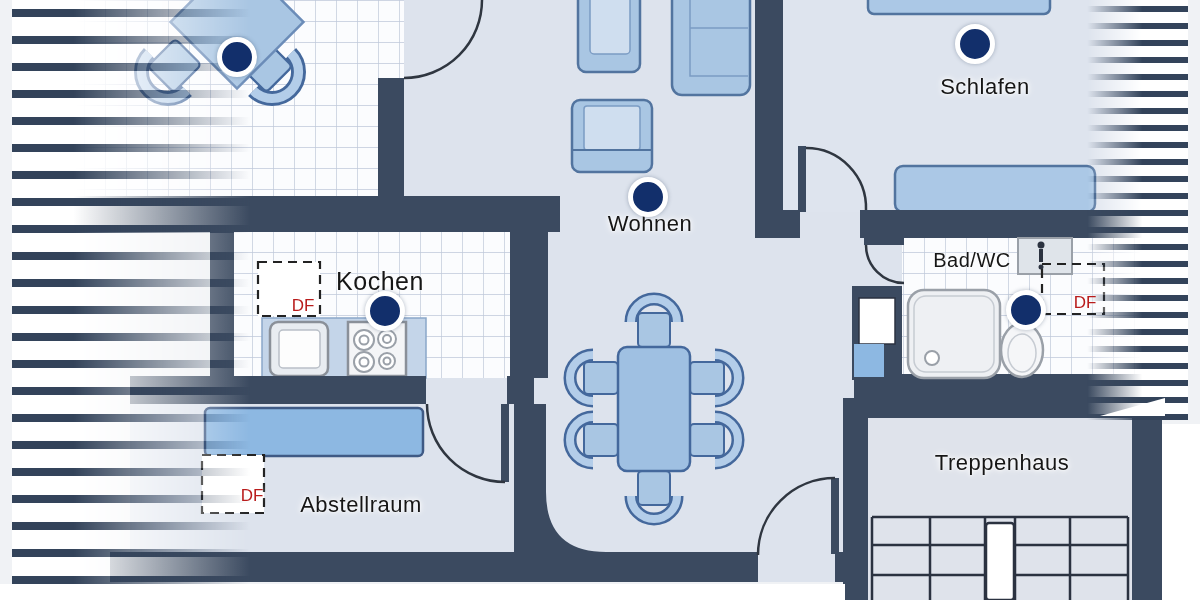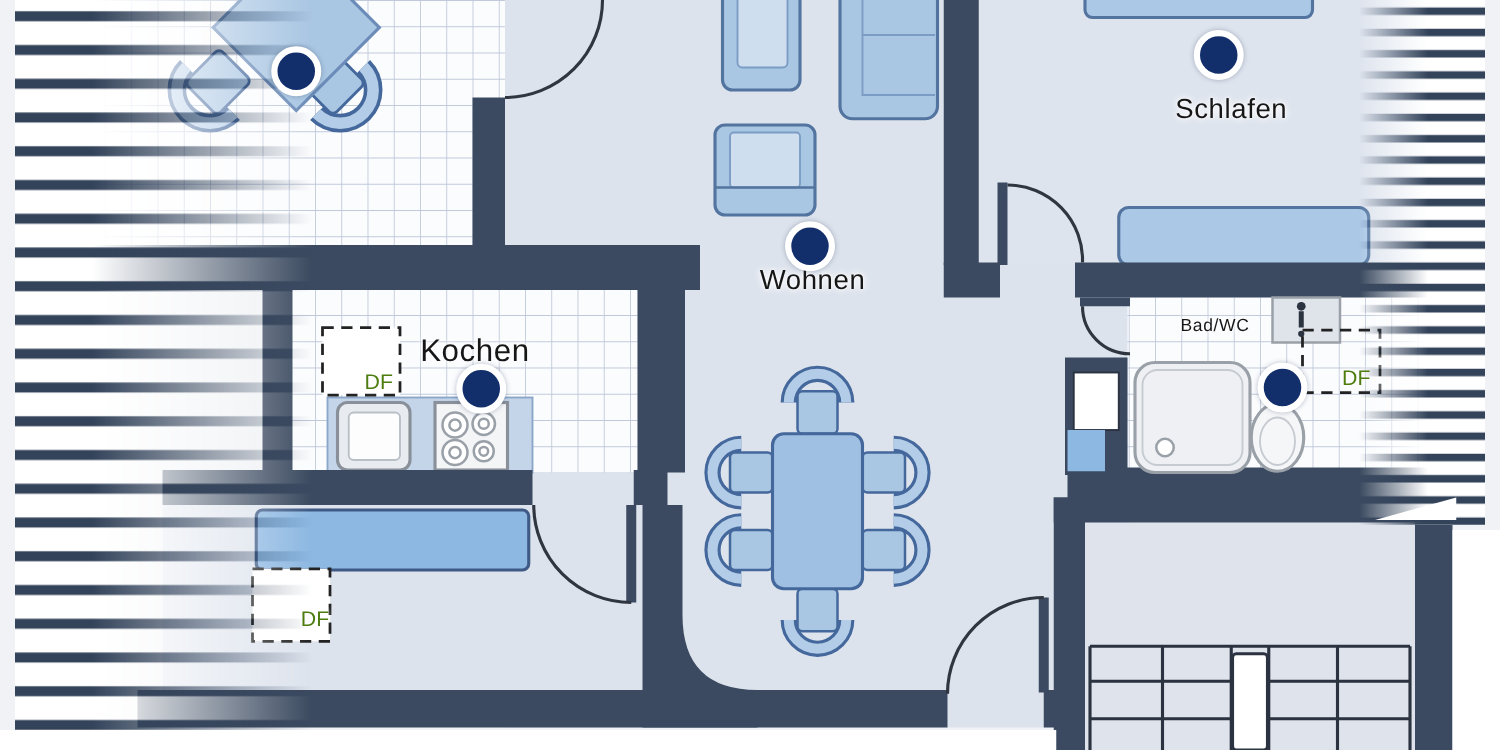--- a/index.html
+++ b/index.html
@@ -10,21 +10,21 @@
   }
   .stage svg{position:absolute;left:0;top:0;}
   .room-label{
     position:absolute;transform:translate(-50%,-50%);
     font-size:22px;color:#161616;letter-spacing:.5px;white-space:nowrap;
     text-shadow:0 0 5px #fff,0 0 8px #fff,0 0 2px #fff;
     pointer-events:none;
   }
   .df-label{
     position:absolute;transform:translate(-50%,-50%);
-    font-size:17px;color:#4d7c0f;white-space:nowrap;
+    font-size:17px;color:#b91c1c;white-space:nowrap;
     text-shadow:0 0 4px #fff,0 0 6px #fff;
   }
   .hotspot{
     position:absolute;transform:translate(-50%,-50%);
     width:30px;height:30px;border-radius:50%;
     background:#122f6b;border:5px solid #ffffff;
     box-shadow:0 0 4px rgba(40,60,90,.35);
     cursor:pointer;
   }
 </style>
@@ -206,21 +206,23 @@
   <g fill="#ffffff">
     <rect x="0" y="584" width="845" height="16"></rect>
     <rect x="1162" y="424" width="38" height="176"></rect>
     <polygon points="1100,416 1165,398 1165,416"></polygon>
   </g>
 </svg>
 
   <div class="room-label" style="left:650px;top:224px">Wohnen</div>
   <div class="room-label" style="left:985px;top:87px">Schlafen</div>
   <div class="room-label" style="left:380px;top:281px;font-size:25px">Kochen</div>
-  <div class="room-label" style="left:972px;top:260px;font-size:14px">Bad/WC</div>
+  <div class="room-label" style="left:972px;top:260px;font-size:20px">Bad/WC</div>
+  <div class="room-label" style="left:361px;top:505px">Abstellraum</div>
+  <div class="room-label" style="left:1002px;top:463px">Treppenhaus</div>
 
   <div class="df-label" style="left:303px;top:306px">DF</div>
   <div class="df-label" style="left:252px;top:496px">DF</div>
   <div class="df-label" style="left:1085px;top:303px">DF</div>
 
   <div class="hotspot" style="left:237px;top:57px"></div>
   <div class="hotspot" style="left:648px;top:197px"></div>
   <div class="hotspot" style="left:975px;top:44px"></div>
   <div class="hotspot" style="left:385px;top:311px"></div>
   <div class="hotspot" style="left:1026px;top:310px"></div>

